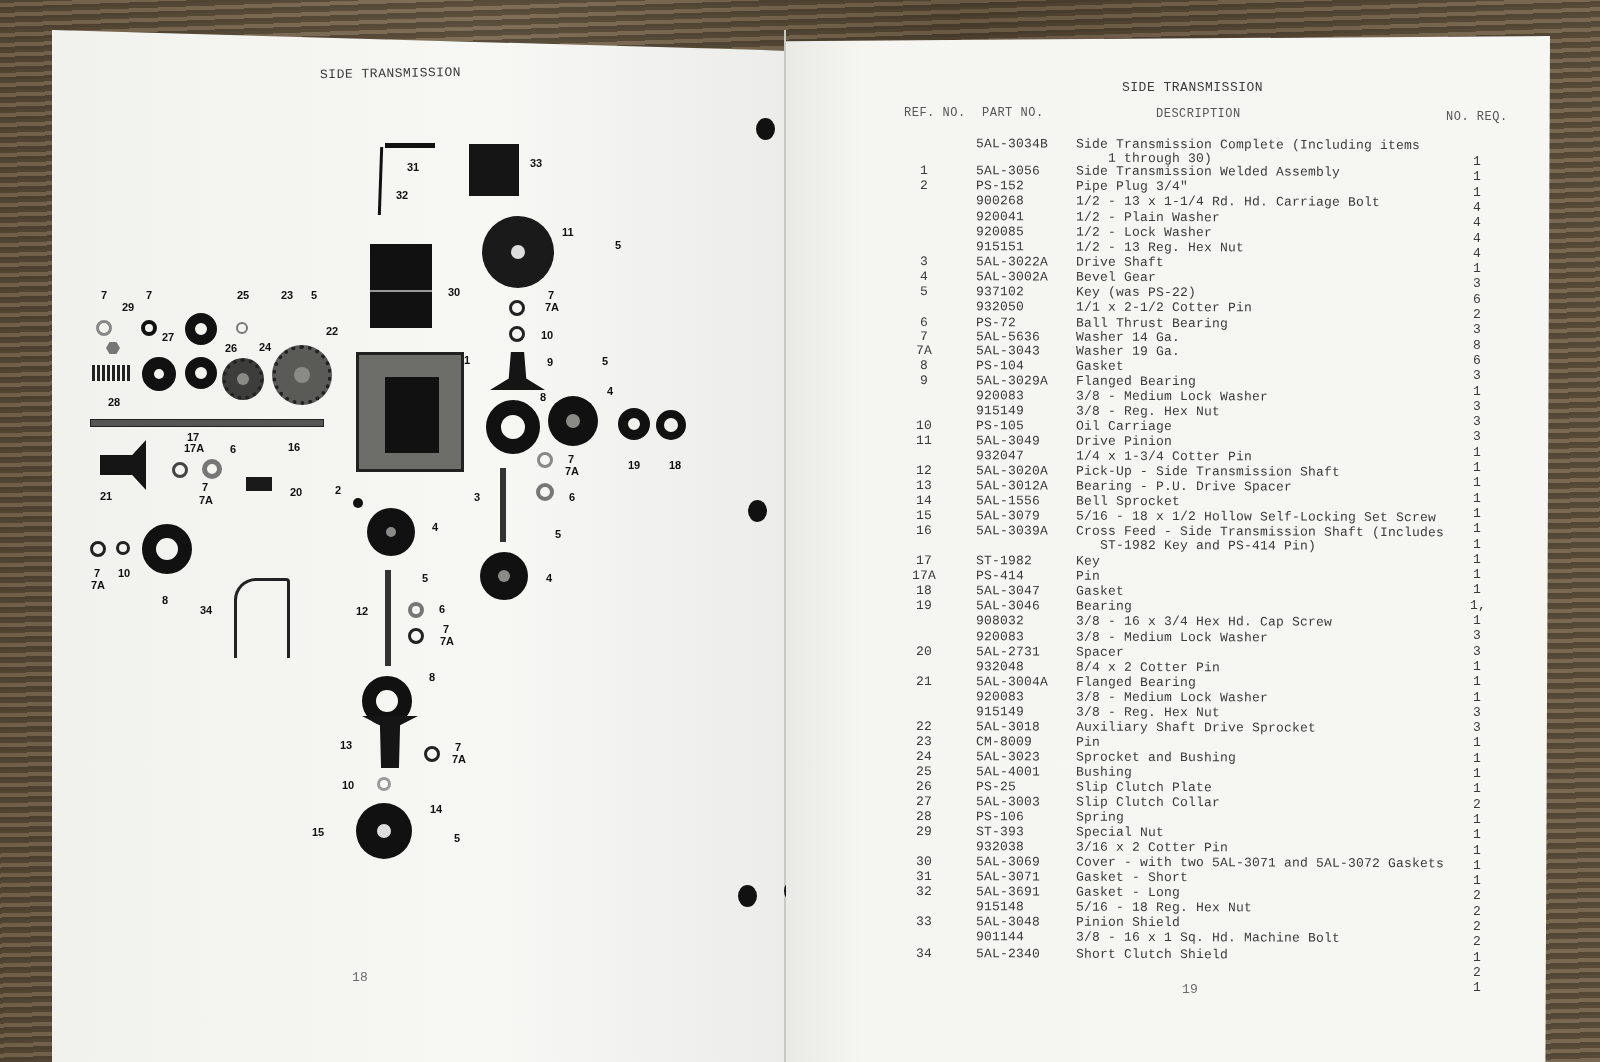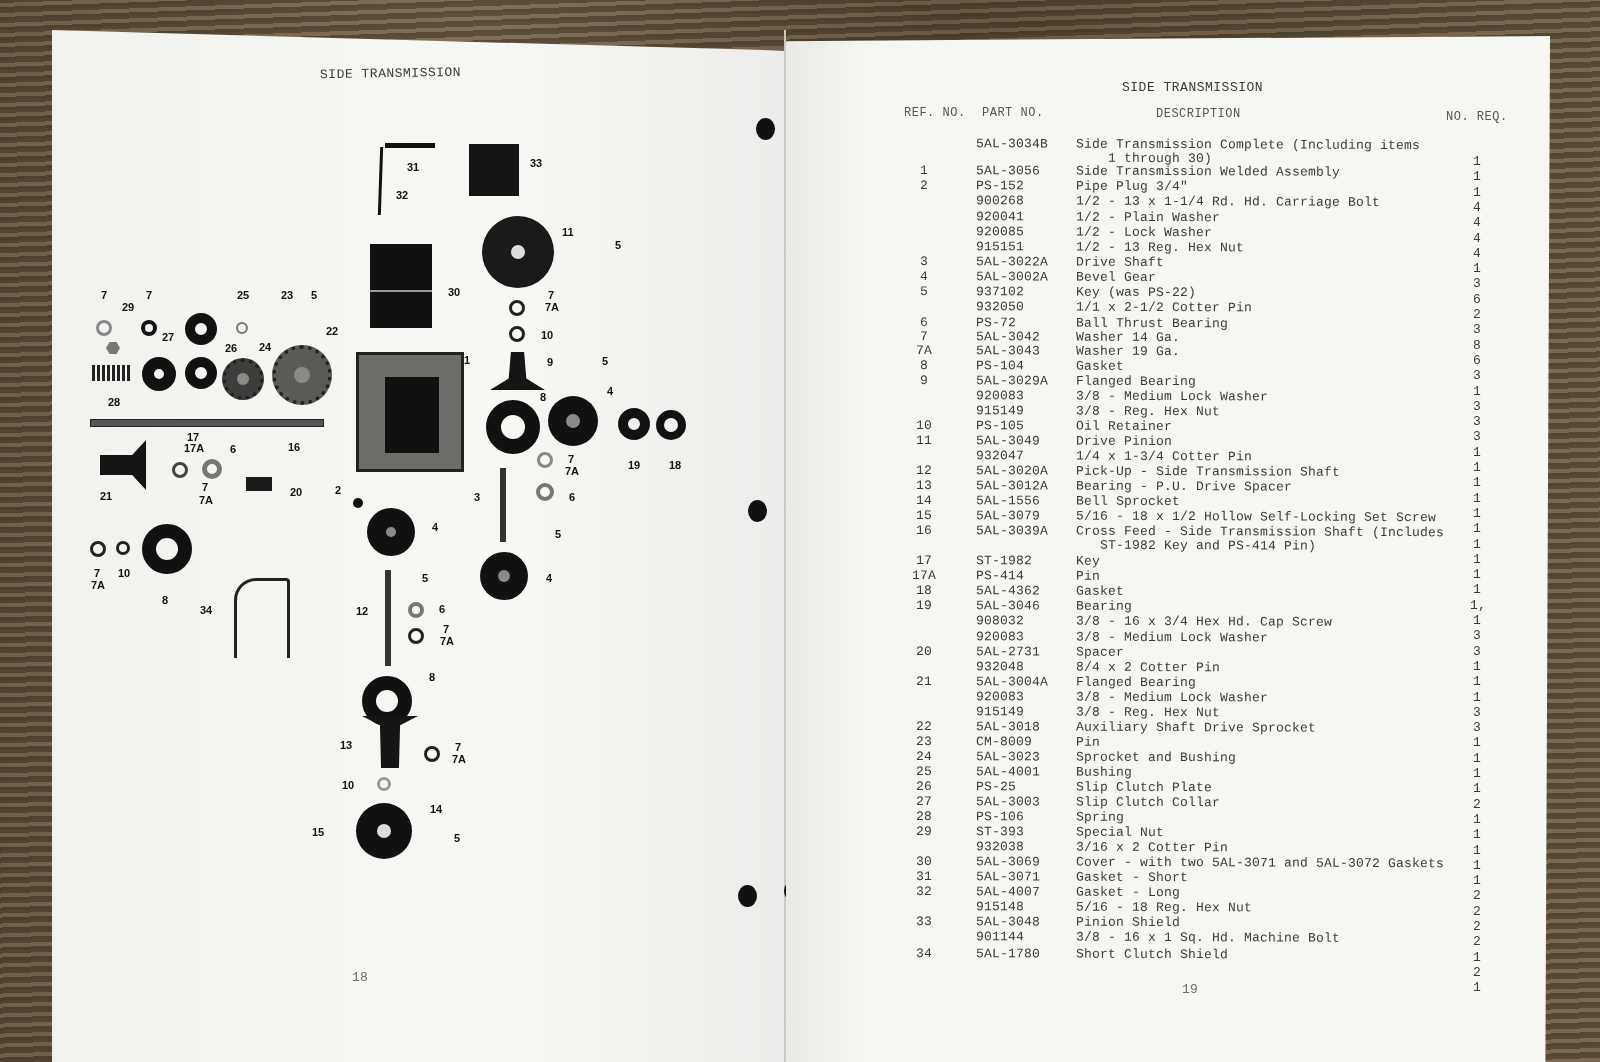--- a/index.html
+++ b/index.html
@@ -264,21 +264,21 @@
         <span class="c-part">932050</span>
         <span class="c-desc" style="white-space:pre">1/1 x 2-1/2 Cotter Pin</span>
       </div>
       <div class="row" style="top: 280px; transform: rotate(0.25deg);">
         <span class="c-ref">6</span>
         <span class="c-part">PS-72</span>
         <span class="c-desc" style="white-space:pre">Ball Thrust Bearing</span>
       </div>
       <div class="row" style="top: 294px; transform: rotate(0.25deg);">
         <span class="c-ref">7</span>
-        <span class="c-part">5AL-3042</span>
+        <span class="c-part">5AL-5636</span>
         <span class="c-desc" style="white-space:pre">Washer 14 Ga.</span>
       </div>
       <div class="row" style="top: 308px; transform: rotate(0.25deg);">
         <span class="c-ref">7A</span>
         <span class="c-part">5AL-3043</span>
         <span class="c-desc" style="white-space:pre">Washer 19 Ga.</span>
       </div>
       <div class="row" style="top: 323px; transform: rotate(0.25deg);">
         <span class="c-ref">8</span>
         <span class="c-part">PS-104</span>
@@ -295,21 +295,21 @@
         <span class="c-desc" style="white-space:pre">3/8 - Medium Lock Washer</span>
       </div>
       <div class="row" style="top: 368px; transform: rotate(0.25deg);">
         <span class="c-ref"></span>
         <span class="c-part">915149</span>
         <span class="c-desc" style="white-space:pre">3/8 - Reg. Hex Nut</span>
       </div>
       <div class="row" style="top: 383px; transform: rotate(0.25deg);">
         <span class="c-ref">10</span>
         <span class="c-part">PS-105</span>
-        <span class="c-desc" style="white-space:pre">Oil Retainer</span>
+        <span class="c-desc" style="white-space:pre">Oil Carriage</span>
       </div>
       <div class="row" style="top: 398px; transform: rotate(0.25deg);">
         <span class="c-ref">11</span>
         <span class="c-part">5AL-3049</span>
         <span class="c-desc" style="white-space:pre">Drive Pinion</span>
       </div>
       <div class="row" style="top: 413px; transform: rotate(0.25deg);">
         <span class="c-ref"></span>
         <span class="c-part">932047</span>
         <span class="c-desc" style="white-space:pre">1/4 x 1-3/4 Cotter Pin</span>
@@ -349,21 +349,21 @@
         <span class="c-part">ST-1982</span>
         <span class="c-desc" style="white-space:pre">Key</span>
       </div>
       <div class="row" style="top: 533px; transform: rotate(0.25deg);">
         <span class="c-ref">17A</span>
         <span class="c-part">PS-414</span>
         <span class="c-desc" style="white-space:pre">Pin</span>
       </div>
       <div class="row" style="top: 548px; transform: rotate(0.25deg);">
         <span class="c-ref">18</span>
-        <span class="c-part">5AL-4362</span>
+        <span class="c-part">5AL-3047</span>
         <span class="c-desc" style="white-space:pre">Gasket</span>
       </div>
       <div class="row" style="top: 563px; transform: rotate(0.25deg);">
         <span class="c-ref">19</span>
         <span class="c-part">5AL-3046</span>
         <span class="c-desc" style="white-space:pre">Bearing</span>
       </div>
       <div class="row" style="top: 578px; transform: rotate(0.25deg);">
         <span class="c-ref"></span>
         <span class="c-part">908032</span>
@@ -449,41 +449,41 @@
         <span class="c-part">5AL-3069</span>
         <span class="c-desc" style="white-space:pre">Cover - with two 5AL-3071 and 5AL-3072 Gaskets</span>
       </div>
       <div class="row" style="top: 834px; transform: rotate(0.25deg);">
         <span class="c-ref">31</span>
         <span class="c-part">5AL-3071</span>
         <span class="c-desc" style="white-space:pre">Gasket - Short</span>
       </div>
       <div class="row" style="top: 849px; transform: rotate(0.25deg);">
         <span class="c-ref">32</span>
-        <span class="c-part">5AL-4007</span>
+        <span class="c-part">5AL-3691</span>
         <span class="c-desc" style="white-space:pre">Gasket - Long</span>
       </div>
       <div class="row" style="top: 864px; transform: rotate(0.25deg);">
         <span class="c-ref"></span>
         <span class="c-part">915148</span>
         <span class="c-desc" style="white-space:pre">5/16 - 18 Reg. Hex Nut</span>
       </div>
       <div class="row" style="top: 879px; transform: rotate(0.25deg);">
         <span class="c-ref">33</span>
         <span class="c-part">5AL-3048</span>
         <span class="c-desc" style="white-space:pre">Pinion Shield</span>
       </div>
       <div class="row" style="top: 894px; transform: rotate(0.25deg);">
         <span class="c-ref"></span>
         <span class="c-part">901144</span>
         <span class="c-desc" style="white-space:pre">3/8 - 16 x 1 Sq. Hd. Machine Bolt</span>
       </div>
       <div class="row" style="top: 911px; transform: rotate(0.25deg);">
         <span class="c-ref">34</span>
-        <span class="c-part">5AL-1780</span>
+        <span class="c-part">5AL-2340</span>
         <span class="c-desc" style="white-space:pre">Short Clutch Shield</span>
       </div>
     </div>
   <div id="qtys">
       <div class="qty" style="top: 118px;">1</div>
       <div class="qty" style="top: 133.3px;">1</div>
       <div class="qty" style="top: 148.6px;">1</div>
       <div class="qty" style="top: 163.9px;">4</div>
       <div class="qty" style="top: 179.2px;">4</div>
       <div class="qty" style="top: 194.5px;">4</div>

